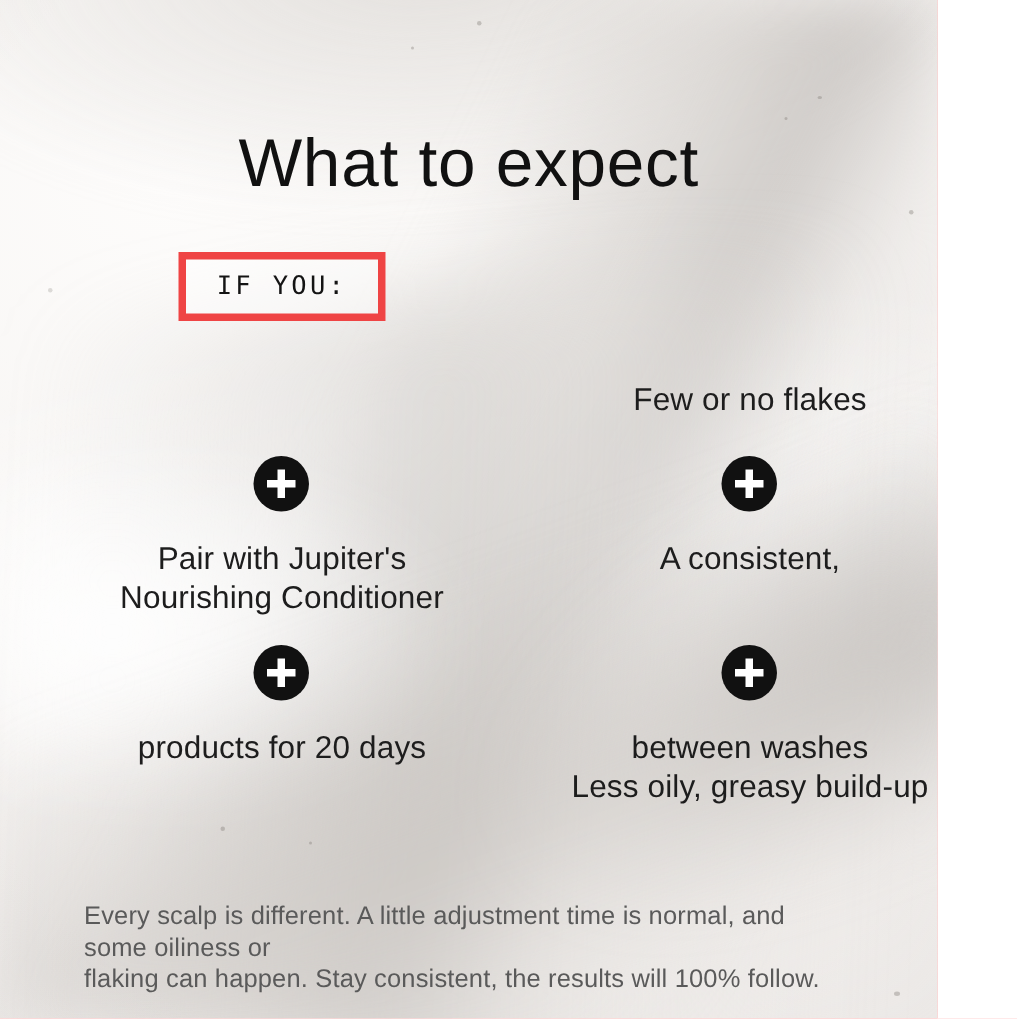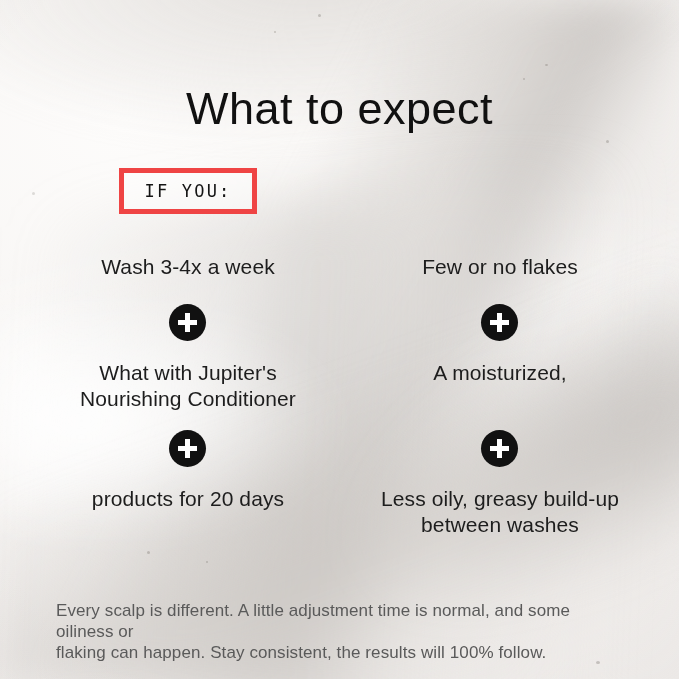--- a/index.html
+++ b/index.html
@@ -2,21 +2,21 @@
 <html><head>
 <meta charset="utf-8">
 <style>
   html, body {
     margin: 0;
     padding: 0;
     background: #ffffff;
   }
   #canvas {
     position: relative;
-    width: 679px;
+    width: 625px;
     height: 679px;
     overflow: hidden;
     font-family: "Liberation Sans", sans-serif;
     background: #fca5a5;
   }
 
   
   .bg-layer {
     position: absolute;
     inset: 0;
@@ -218,55 +218,52 @@
 
   <div class="content">
 
     <h1 class="page-title">What to expect</h1>
 
     <div class="columns">
 
       <div class="col col-left">
         <div class="col-header">IF YOU:</div>
 
-        <div class="item l-item1">
-          <span class="item-line">Wash 3-4x a week</span>
-        </div>
 
         <div class="plus-icon l-plus1"></div>
 
         <div class="item l-item2">
-          <span class="item-line">What with Jupiter's</span>
+          <span class="item-line">Pair with Jupiter's</span>
           <span class="item-line">Nourishing Conditioner</span>
         </div>
 
         <div class="plus-icon l-plus2"></div>
 
         <div class="item l-item3">
           <span class="item-line">products for 20 days</span>
         </div>
       </div>
 
       <div class="col col-right">
 
         <div class="item r-item1">
           <span class="item-line">Few or no flakes</span>
         </div>
 
         <div class="plus-icon r-plus1"></div>
 
         <div class="item r-item2">
-          <span class="item-line">A moisturized,</span>
+          <span class="item-line">A consistent,</span>
         </div>
 
         <div class="plus-icon r-plus2"></div>
 
         <div class="item r-item3">
+          <span class="item-line">between washes</span>
           <span class="item-line">Less oily, greasy build-up</span>
-          <span class="item-line">between washes</span>
         </div>
       </div>
 
     </div>
 
     <div class="footnote">
       <span class="footnote-line">Every scalp is different. A little adjustment time is normal, and some oiliness or</span>
       <span class="footnote-line">flaking can happen. Stay consistent, the results will 100% follow.</span>
     </div>
 

